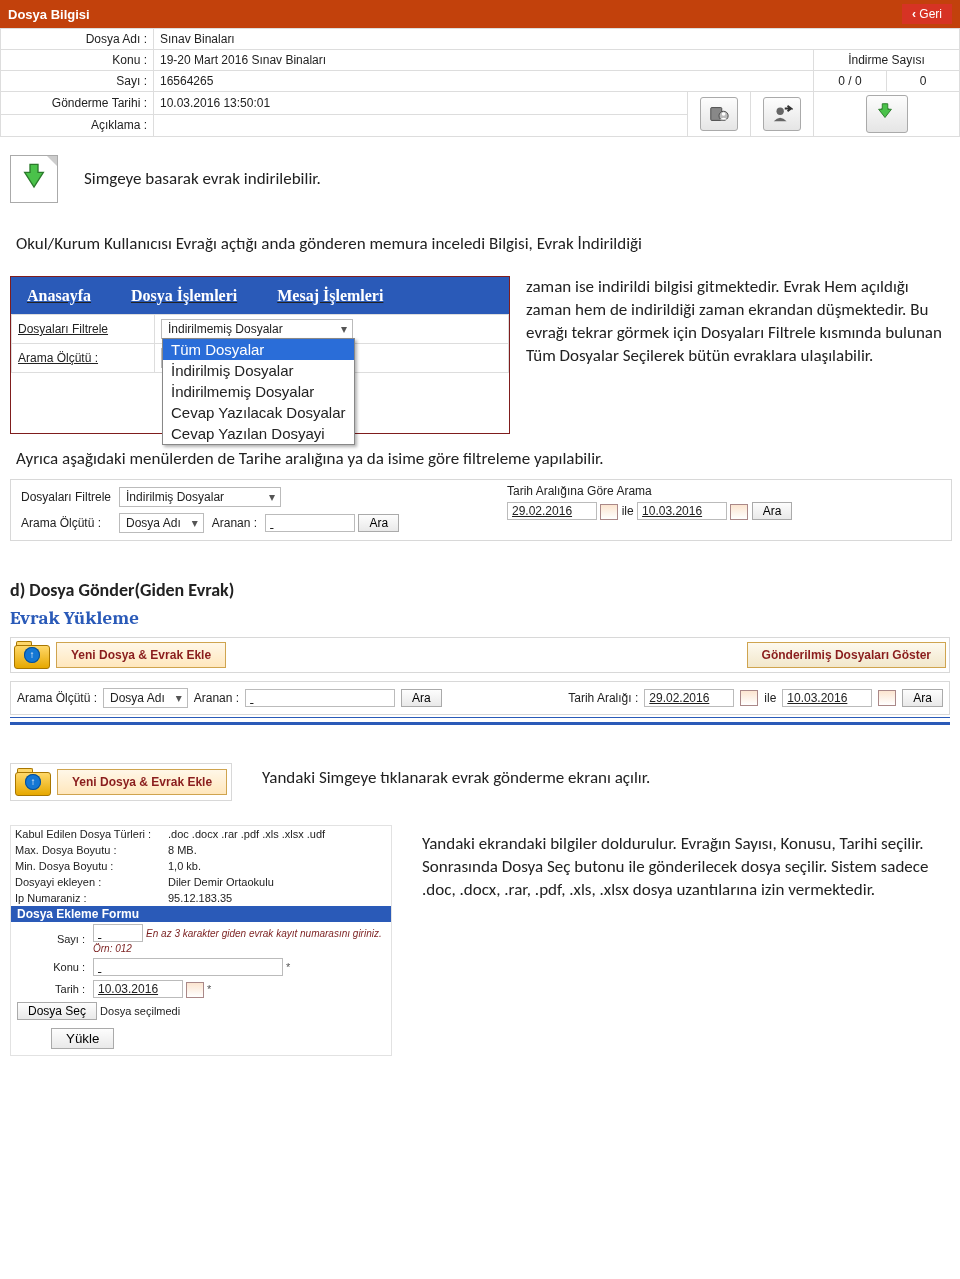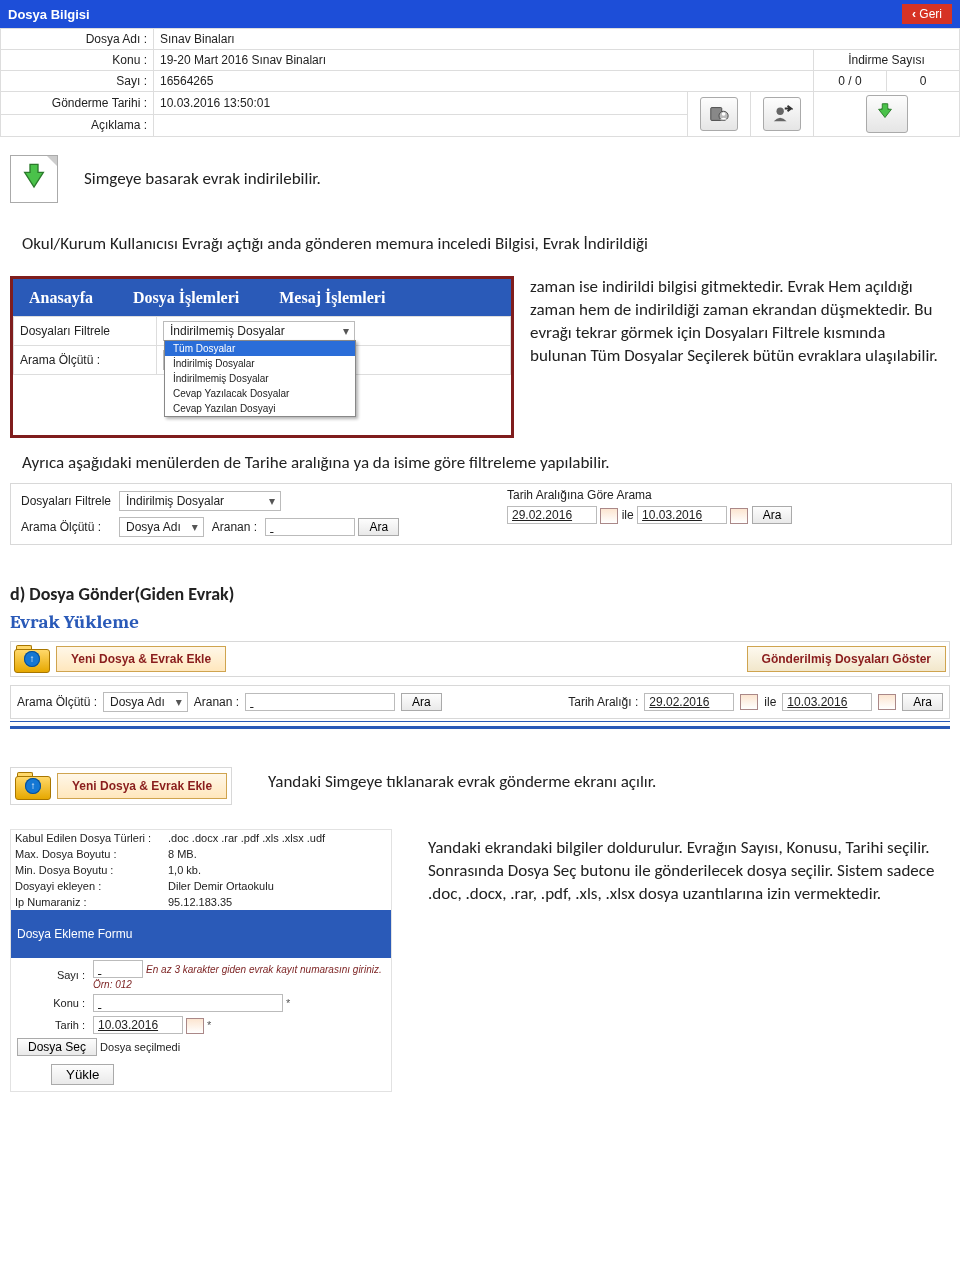--- a/index.html
+++ b/index.html
@@ -4,21 +4,21 @@
 <style>
   body {
     margin: 0;
     font-family: "Segoe UI", Arial, sans-serif;
     font-size: 13px;
     color: #222;
     background: #fff;
     width: 960px;
   }
   .panel-header {
-    background: #1d4ed8;
+    background: #c2410c;
     color: #fff;
     font-weight: bold;
     padding: 4px 8px;
     display: flex;
     justify-content: space-between;
     align-items: center;
     font-size: 13px;
   }
   .geri-btn {
     background: #d63324;
@@ -76,21 +76,21 @@
   .dl-big .arrow {
     position: absolute;
     top: 6px; left: 8px;
     width: 32px; height: 36px;
   }
 
   .doc-body { padding: 0 10px 20px 10px; }
   .doc-para {
     font-size: 17px;
     line-height: 1.35;
-    margin: 8px 12px;
+    margin: 8px 6px;
     font-family: Calibri, Arial, sans-serif;
   }
   .first-row { display: flex; align-items: center; gap: 20px; margin-top: 18px;}
   .first-row .doc-para { margin: 6px; }
 
   .wrap-img {
     float: left;
     margin: 0 16px 6px 0;
   }
   .nav-menu {
@@ -135,21 +135,21 @@
     position: absolute;
     left: 0; top: 100%;
     border: 1px solid #888;
     background: #fff;
     min-width: 190px;
     z-index: 5;
     box-shadow: 2px 2px 3px rgba(0,0,0,.3);
   }
   .dropdown-open div {
     padding: 2px 8px;
-    font-size: 10px;
+    font-size: 15px;
     white-space: nowrap;
   }
   .dropdown-open div.hl {
     background: #2a6dd8;
     color: #fff;
   }
 
   .flow-wrap::after { content: ""; display: block; clear: both; }
   .flow-wrap { margin-top: 20px; }
   .para-after { clear: both; }
@@ -287,35 +287,35 @@
   .form-shot table { border-collapse: collapse; width: 100%; }
   .form-shot td {
     padding: 2px 4px;
     border: none;
   }
   .form-shot td.k { text-align: left; width: 145px; white-space: nowrap; }
   .form-shot td.k2 { text-align: right; width: 70px; white-space: nowrap; }
   .form-hdr {
     background: #2a5ab8;
     color: #fff;
-    font-weight: normal;
-    padding: 17px 6px;
+    font-weight: bold;
+    padding: 1px 6px;
     font-size: 12px;
   }
   .hint { color: #7a1f1f; font-style: italic; font-size: 10px; }
   .yukle-btn {
     border: 1px solid #aaa;
     background: linear-gradient(#fdfdfd, #e9e9e9);
     padding: 2px 14px;
     cursor: pointer;
   }
   .req { color: #555; padding-left: 3px;}
 
   .widebox { width: 498px; }
-  .flow-wrap .widebox { border:3px solid #7f1d1d; }
+  .flow-wrap .widebox { border:1px solid #7f1d1d;text-decoration:underline; }
   .filter-inner { border: 1px solid #ddd; margin-top:-1px;}
 </style>
 </head>
 <body>
 
 <div class="panel-header">
   <span>Dosya Bilgisi</span>
   <button class="geri-btn">Geri</button>
 </div>
 <table class="info-table">

